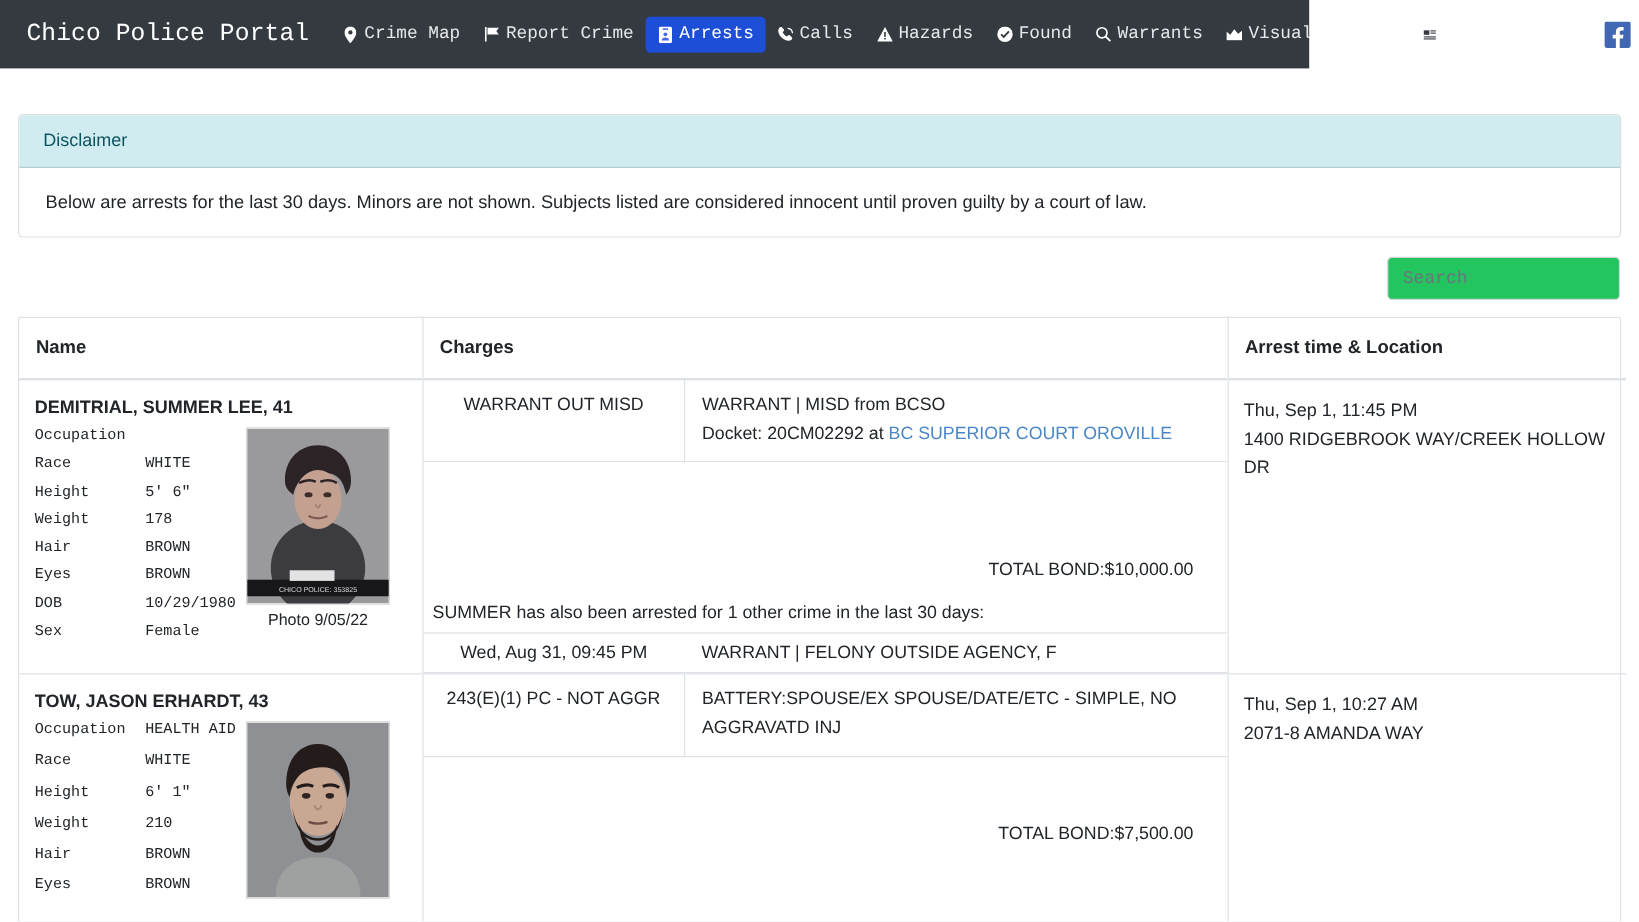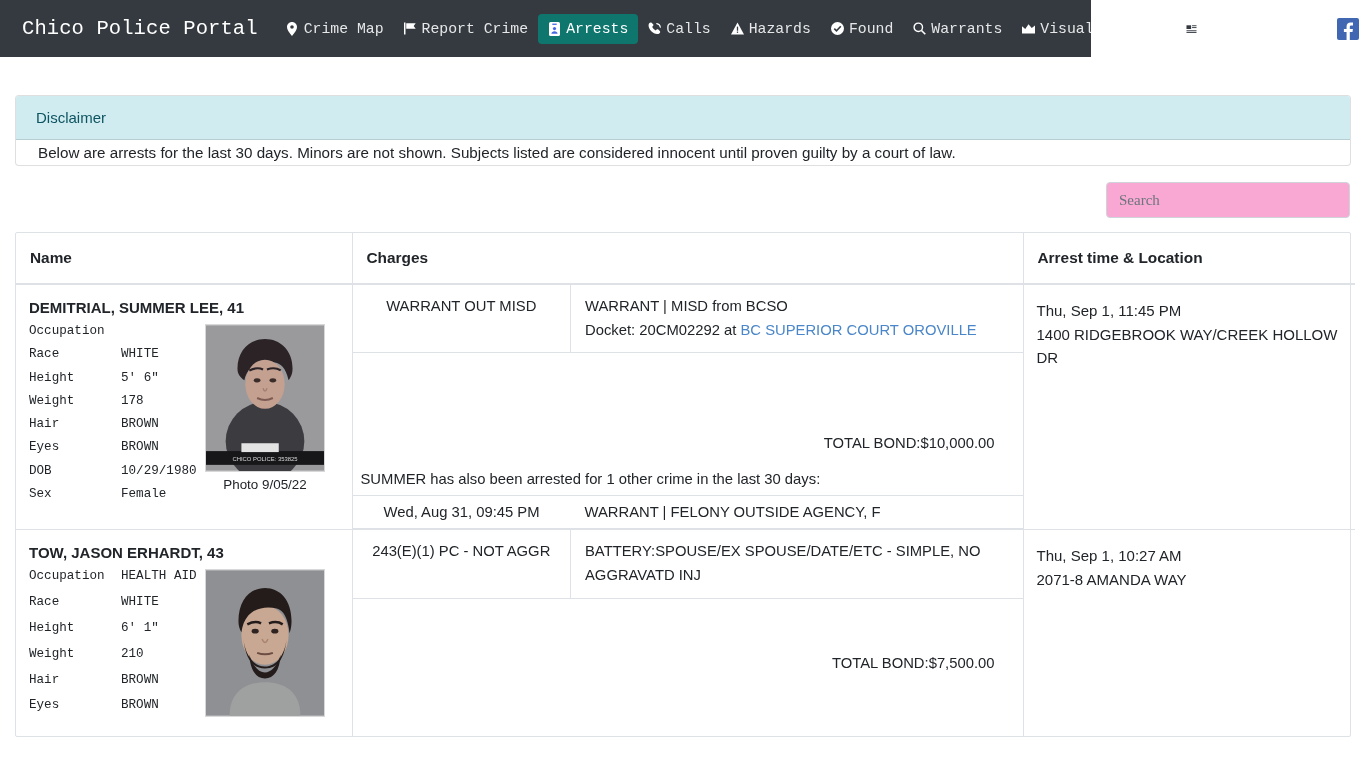--- a/index.html
+++ b/index.html
@@ -42,21 +42,21 @@
     gap: 5px;
     color: rgba(255,255,255,.88);
     font-size: 14.8px;
     padding: 7px 10px;
     border-radius: 4px;
     white-space: nowrap;
     text-decoration: none;
     cursor: pointer;
   }
   .nav-link.active {
-    background: #0f766e;
+    background: #1d4ed8;
     color: #fff;
     align-items: center;
   }
   .nav-icon { display:inline-flex; align-items:center; justify-content:center; width:13px; height:14px; }
   .nav-icon svg { display:block; }
 
   .social {
     display: flex;
     align-items: center;
     gap: 14px;
@@ -79,43 +79,43 @@
     overflow: hidden;
   }
   .card-header {
     background: #d1ecf1;
     color: #0c5460;
     font-size: 15px;
     padding: 13px 20px;
     border-bottom: 1px solid rgba(0,0,0,.125);
   }
   .card-body {
-    padding: 4px 22px;
+    padding: 20px 22px;
     font-size: 15.2px;
     color: #212529;
   }
 
   
   .search-row {
     display: flex;
     justify-content: flex-end;
     margin-top: 16px;
     padding-right: 1px;
   }
   .search-input {
-    width: 244px;
+    width: 194px;
     height: 36px;
     border: 1px solid #ced4da;
     border-radius: 4px;
     padding: 6px 12px;
     font-size: 15px;
-    font-family: Liberation Serif, serif;
+    font-family: Liberation Mono, monospace;
     color: #495057;
     outline: none;
-    background: #f9a8d4;
+    background: #22c55e;
   }
   .search-input::placeholder { color: #6c757d; opacity: 1; }
 
   
   .table-wrap {
     margin-top: 14px;
     border: 1px solid #dee2e6;
     border-radius: 2px;
   }
   table.arrests {

